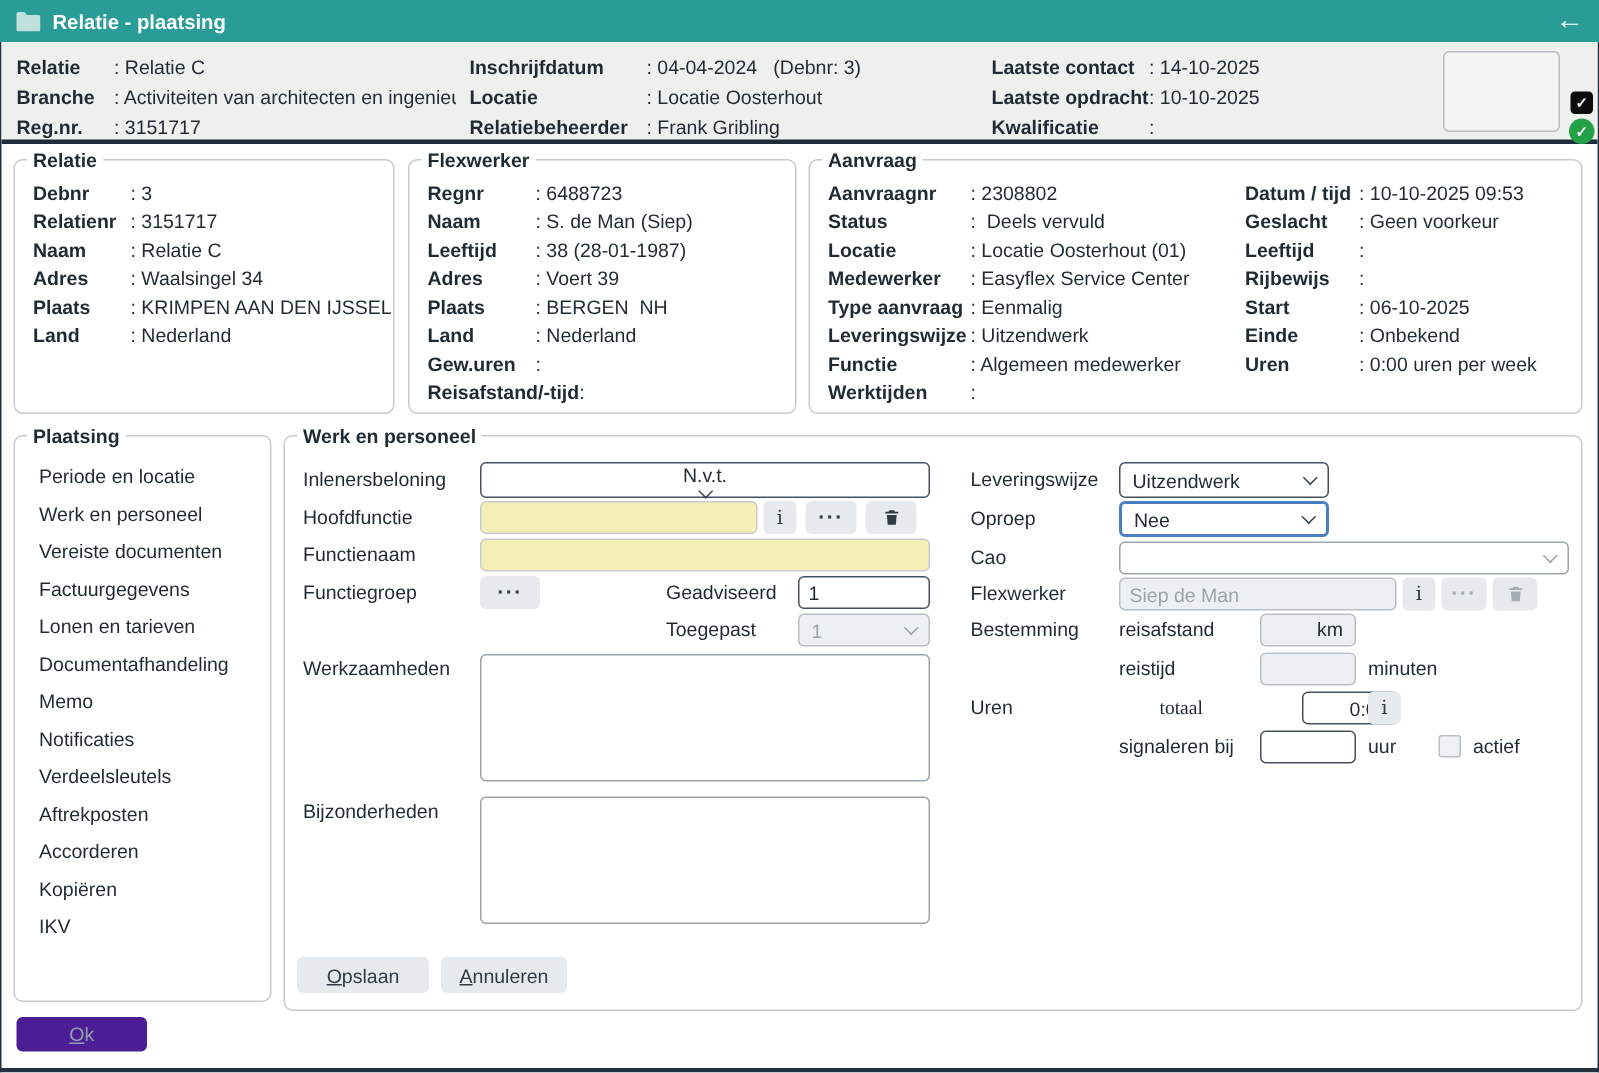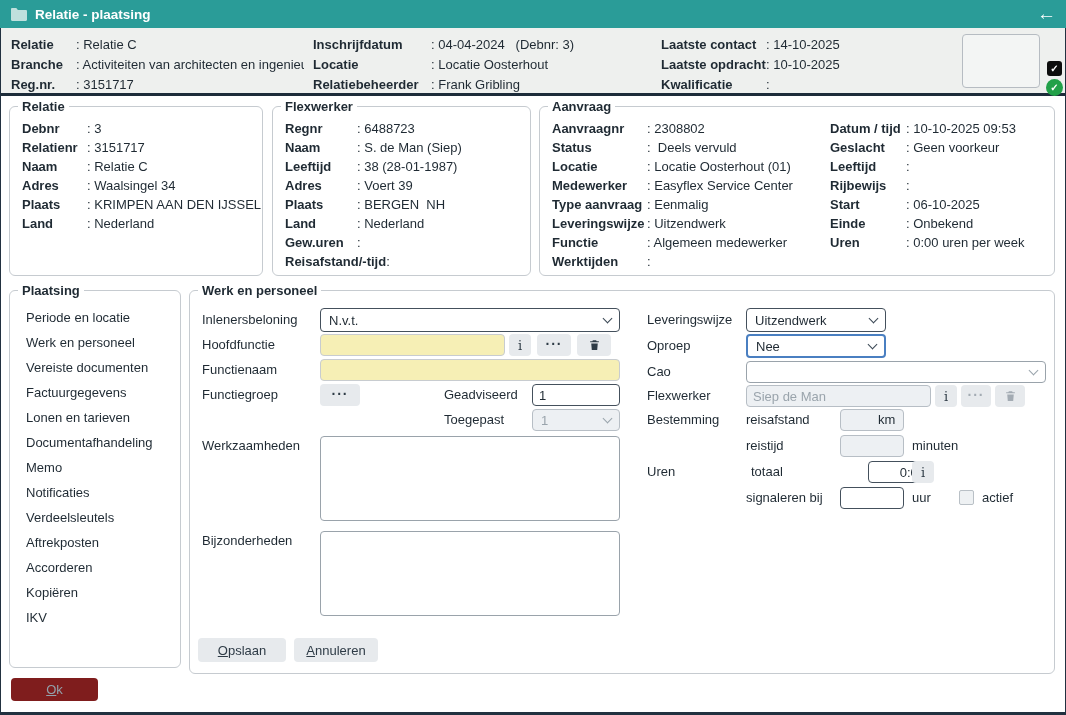--- a/index.html
+++ b/index.html
@@ -70,21 +70,21 @@
   .txta { position:absolute; border:1px solid #9aa3ab; border-radius:4px; background:#fff; resize:none; padding:3px 6px; }
   .btn { position:absolute; background:#e7eaed; border:none; border-radius:4px; color:#2e3b46; font-size:13px; display:flex; align-items:center; justify-content:center; cursor:pointer; font-family:"Liberation Sans",sans-serif; }
   .btn.dis { color:#a3abb3; cursor:default; }
   .btn.dis svg { fill:#a3abb3; }
   .btn svg { fill:#2e3b46; }
   .i-glyph { font-family:"DejaVu Serif",serif; font-size:13px; }
   .dots { font-weight:bold; letter-spacing:1px; font-size:14px; margin-top:-3px; }
   .cbx { position:absolute; width:15px; height:15px; background:#eef1f3; border:1.5px solid #b9c0c6; border-radius:2px; cursor:pointer; }
 
   
-  .ok-btn { position:absolute; left:10px; top:650px; width:87px; height:23px; background:#7f1d1d; border:none; border-radius:4px; color:#93a1ab; font-size:13px; font-family:"Liberation Sans",sans-serif; cursor:default; }
+  .ok-btn { position:absolute; left:10px; top:650px; width:87px; height:23px; background:#4c1d95; border:none; border-radius:4px; color:#93a1ab; font-size:13px; font-family:"Liberation Sans",sans-serif; cursor:default; }
 </style>
 </head>
 <body>
 
 <div class="window">
 
   <div class="titlebar">
     <svg width="17" height="14" viewBox="0 0 17 14">
         <path d="M1 2.2c0-.7.5-1.2 1.2-1.2h4.1l1.6 2h7.9c.7 0 1.2.5 1.2 1.2v8.6c0 .7-.5 1.2-1.2 1.2H2.2c-.7 0-1.2-.5-1.2-1.2V2.2z" fill="#bfe0dd"></path>
       </svg>
@@ -294,21 +294,21 @@
         <div class="side-item">Accorderen</div>
         <div class="side-item">Kopiëren</div>
         <div class="side-item">IKV</div>
       </div>
     </div>
 
     <div class="panel p-form">
       <span class="legend">Werk en personeel</span>
 
       <span class="fl" style="left:12px;top:17px;line-height:24px;">Inlenersbeloning</span>
-      <div class="sel" style="left:130px;top:17px;width:300px;height:24px;">
+      <div class="sel" style="left:130px;top:17px;width:300px;height:24px;flex-direction:column;">
         <span>N.v.t.</span>
           <span class="chev"></span>
       </div>
 
       <span class="fl" style="left:12px;top:43px;line-height:22px;">Hoofdfunctie</span>
       <input class="inp-y" style="left: 130px; top: 43px; width: 185px; height: 22px;" value="">
       <button class="btn" style="left:319px;top:43px;width:22px;height:22px;">
           <span class="i-glyph">i</span>
         </button>
       <button class="btn" style="left:347px;top:43px;width:34px;height:22px;">
@@ -384,21 +384,21 @@
       <span class="fl" style="left:457px;top:118px;line-height:22px;">Bestemming</span>
       <span class="fl" style="left:556px;top:118px;line-height:22px;">reisafstand</span>
       <input class="inp-d" style="left: 650px; top: 118px; width: 64px; height: 22px;" disabled="" value="">
       <span class="fl" style="left:688px;top:118px;line-height:22px;">km</span>
 
       <span class="fl" style="left:556px;top:144px;line-height:22px;">reistijd</span>
       <input class="inp-d" style="left: 650px; top: 144px; width: 64px; height: 22px;" disabled="" value="">
       <span class="fl" style="left:722px;top:144px;line-height:22px;">minuten</span>
 
       <span class="fl" style="left:457px;top:170px;line-height:22px;">Uren</span>
-      <span class="fl" style="left:561px;top:170px;line-height:22px;">totaal</span>
+      <span class="fl" style="left:583px;top:170px;line-height:22px;font-family:Liberation Serif, serif;">totaal</span>
       <input class="inp ta-r" style="left: 650px; top: 170px; width: 64px; height: 22px;" value="0:00">
       <button class="btn" style="left:722px;top:170px;width:22px;height:22px;">
           <span class="i-glyph">i</span>
         </button>
 
       <span class="fl" style="left:556px;top:196px;line-height:22px;">signaleren bij</span>
       <input class="inp" style="left: 650px; top: 196px; width: 64px; height: 22px;" value="">
       <span class="fl" style="left:722px;top:196px;line-height:22px;">uur</span>
       <span class="cbx" style="left:769px;top:199px;"></span>
       <span class="fl" style="left:792px;top:196px;line-height:22px;">actief</span>

